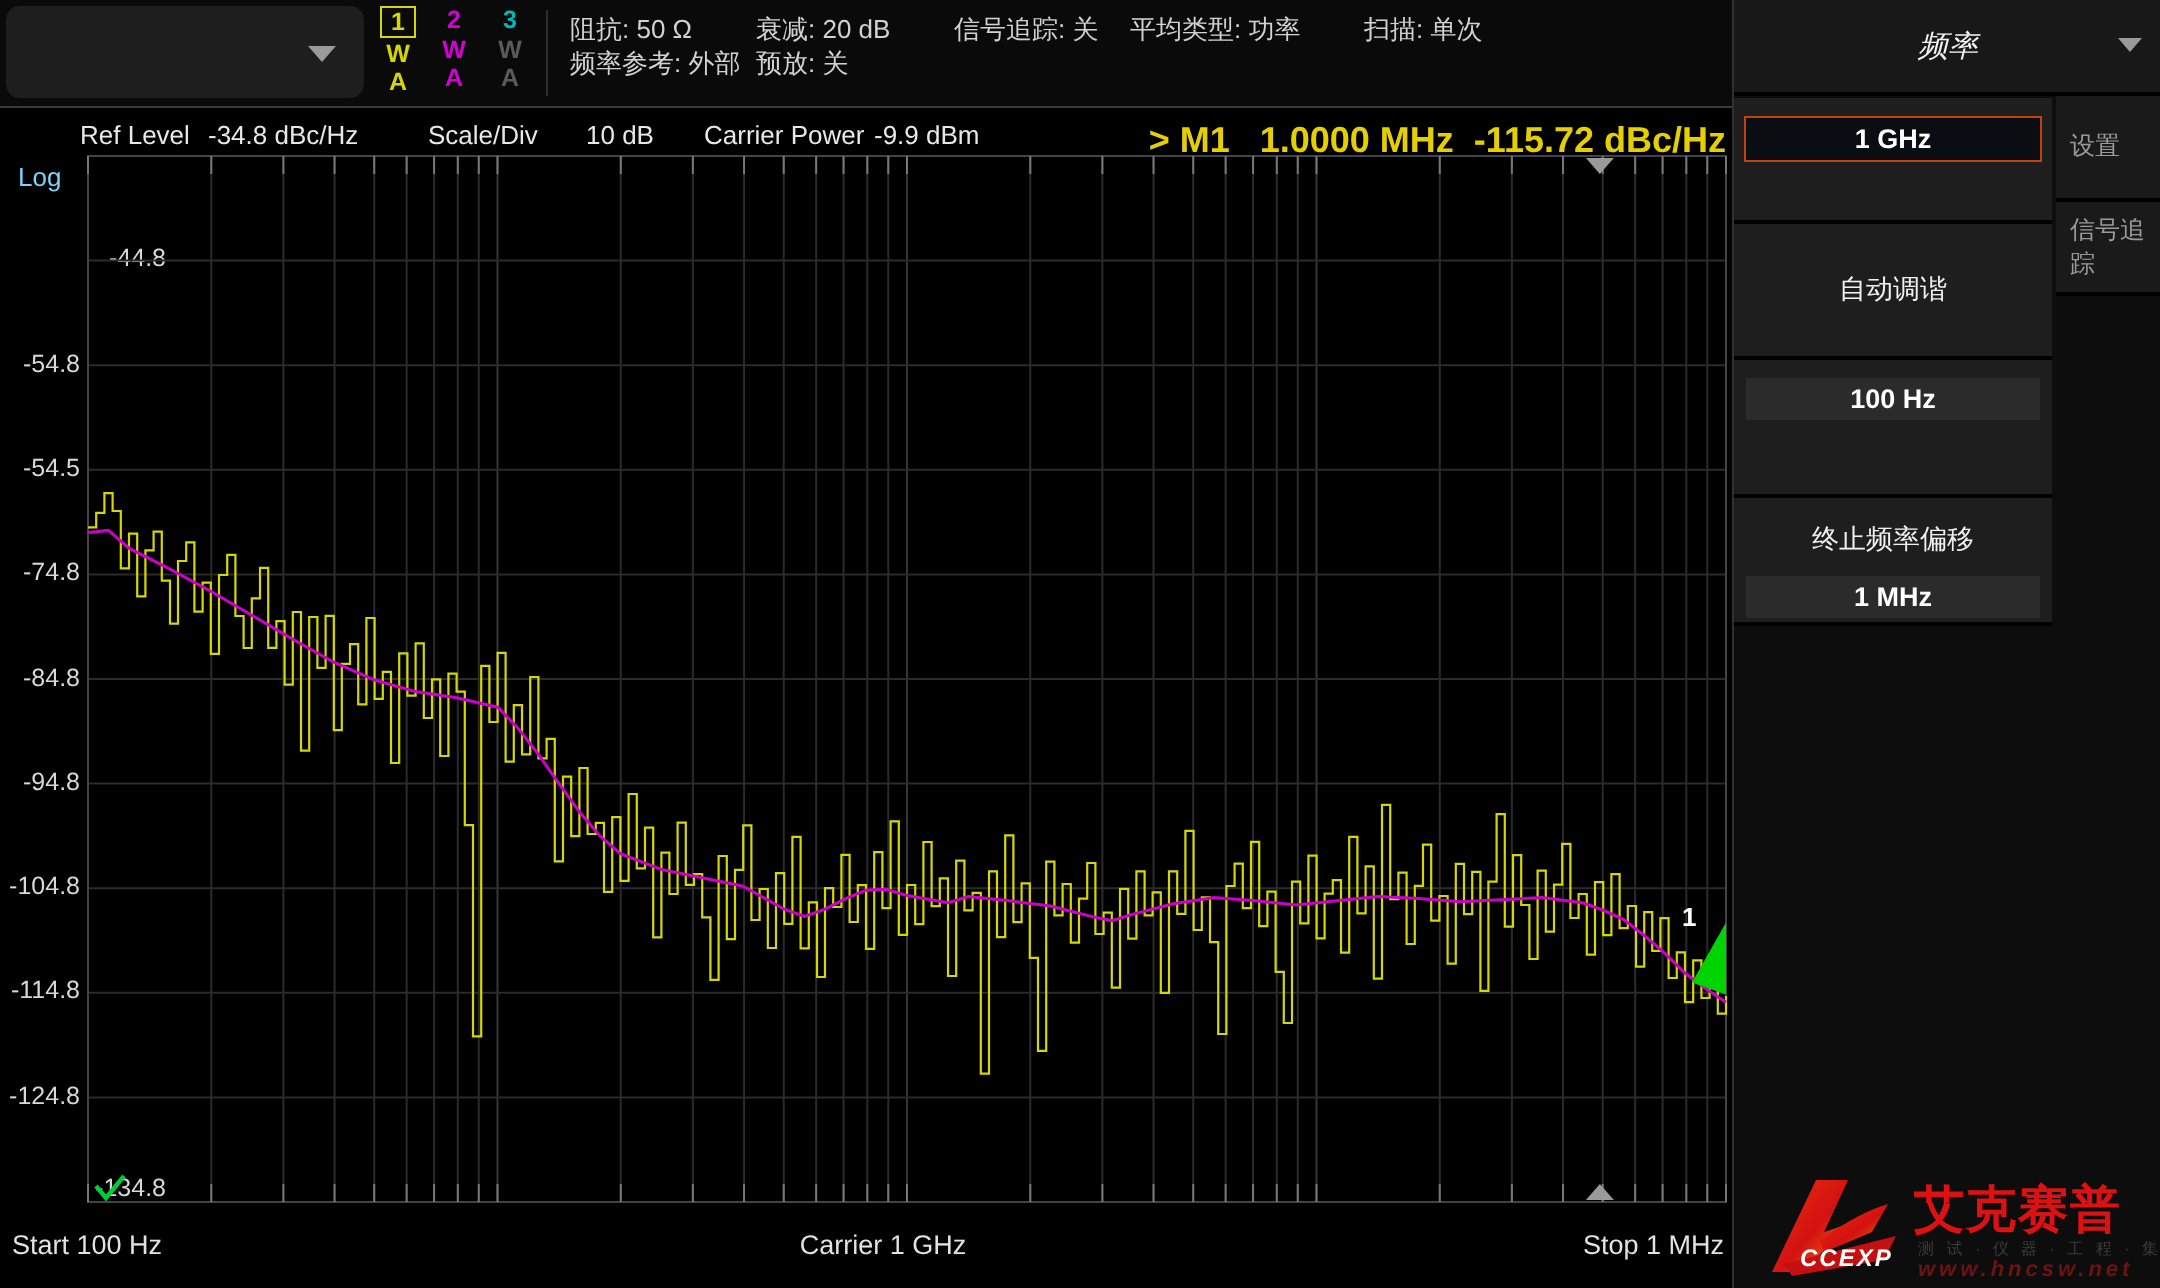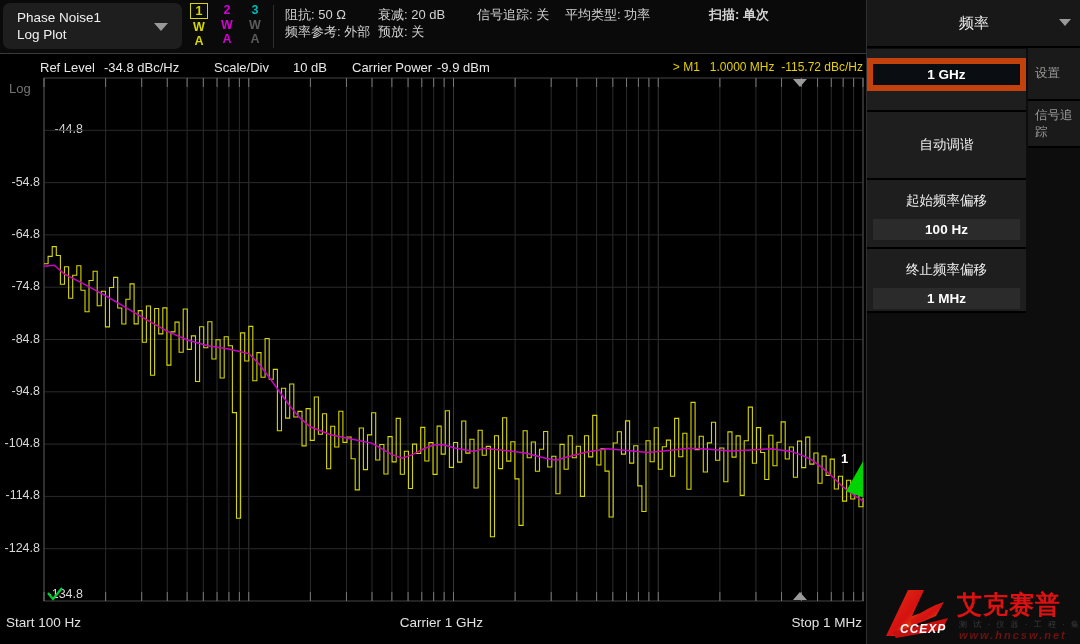--- a/index.html
+++ b/index.html
@@ -16,87 +16,83 @@
          border-top:8px solid #9a9a9a;}
   #meas-selector .caret{position:absolute;right:14px;top:20px;}
   .trace-col{top:3px;width:26px;text-align:center;font-size:12.5px;font-weight:bold;line-height:14px;}
   .trace-col .num{display:inline-block;min-width:12px;padding:0 2px;margin-bottom:1px;}
   .trace-col.boxed .num{border:1px solid currentColor;}
   #topbar-divider{left:273px;top:5px;width:1px;height:43px;background:#2e2e2e;}
   .status-group{top:6px;font-size:13px;line-height:17px;color:#d2d2d2;white-space:pre;}
 
   
   .annot{top:60px;font-size:13px;color:#e8e8e8;white-space:pre;}
-  #marker-readout{top:60px;right:217px;font-size:12px;font-weight:normal;color:#e6cf00;white-space:pre;}
+  #marker-readout{top:60px;right:217px;font-size:18px;font-weight:bold;color:#e6cf00;white-space:pre;}
 
   
   .ytick{width:40px;text-align:right;font-size:12.5px;color:#d8d8d8;}
-  #log-label{left:9px;top:81px;font-size:13px;color:#737373;}
+  #log-label{left:9px;top:81px;font-size:13px;color:#7dd3fc;}
   .xlabel{top:615px;font-size:13.5px;color:#e2e2e2;}
 
   
   #panel{left:866px;top:0;width:214px;height:644px;background:#0d0d0d;border-left:1px solid #303030;}
   #panel-header{left:0;top:0;width:214px;height:46px;background:#181818;border-bottom:2px solid #000;
                 display:flex;align-items:center;justify-content:center;}
-  #panel-header .ttl{font-size:15px;color:#f2f2f2;}
+  #panel-header .ttl{font-size:15px;color:#f2f2f2;font-style:italic;}
   #panel-header .caret{position:absolute;right:10px;top:19px;border-left-width:6px;border-right-width:6px;border-top-width:7px;}
   .pbtn{left:0;width:159px;background:#1e1e1e;border-bottom:2px solid #000;text-align:center;}
   .pbtn .lab{display:block;font-size:13.5px;color:#f0f0f0;padding-top:12px;}
   .vbox{margin:9px auto 8px auto;width:147px;height:21px;line-height:21px;background:#2b2b2b;
         font-size:13.5px;font-weight:bold;color:#fff;}
-  .vbox.sel{background:#0a0d12;border:6px solid #c2410c;}
+  .vbox.sel{background:#0a0d12;border:1px solid #c2410c;}
   .ptab{left:161px;width:53px;background:#1a1a1a;border-bottom:2px solid #000;
         display:flex;align-items:center;font-size:12.5px;color:#9a9a9a;padding-left:7px;box-sizing:border-box;}
 
   
   #logo{left:872px;top:586px;width:208px;height:58px;}
   #logo-cn{position:absolute;left:85px;top:2px;font-size:25px;font-weight:bold;color:#dd1111;letter-spacing:1px;}
   #logo-tagline{position:absolute;left:87px;top:33px;font-size:8px;color:#3c3c3c;letter-spacing:2px;white-space:nowrap;}
   #logo-url{position:absolute;left:87px;top:43px;font-size:11px;font-weight:bold;font-style:italic;color:#6e1212;letter-spacing:2px;}
   #logo-en{position:absolute;left:28px;top:36px;font-size:12px;font-weight:bold;font-style:italic;color:#fff;letter-spacing:1px;}
 </style>
 </head>
 <body>
 
 <div id="topbar" class="abs">
   <div id="meas-selector" class="abs">
-    <div class="txt">
-      <div>Phase Noise1</div>
-      <div>Log Plot</div>
-    </div>
     <div class="caret"></div>
   </div>
   <div id="trace-indicators">
       <div class="abs trace-col boxed" style="left: 186px; color: rgb(214, 214, 0);"><div class="num">1</div><div style="color: rgb(214, 214, 0);">W</div><div style="color: rgb(214, 214, 0);">A</div></div>
       <div class="abs trace-col" style="left: 214px; color: rgb(212, 0, 212);"><div class="num">2</div><div style="color: rgb(212, 0, 212);">W</div><div style="color: rgb(212, 0, 212);">A</div></div>
       <div class="abs trace-col" style="left: 242px; color: rgb(0, 184, 184);"><div class="num">3</div><div style="color: rgb(90, 90, 90);">W</div><div style="color: rgb(90, 90, 90);">A</div></div>
     </div>
   <div id="topbar-divider" class="abs"></div>
   <div id="status-groups">
       <div class="abs status-group" style="left: 285px;"><div>阻抗: 50 Ω</div><div>频率参考: 外部</div></div>
       <div class="abs status-group" style="left: 378px;"><div>衰减: 20 dB</div><div>预放: 关</div></div>
       <div class="abs status-group" style="left: 477px;"><div>信号追踪: 关</div></div>
       <div class="abs status-group" style="left: 565px;"><div>平均类型: 功率</div></div>
-      <div class="abs status-group" style="left: 709px; font-weight: bold;"><div>扫描: 单次</div></div>
+      <div class="abs status-group" style="left: 682px;"><div>扫描: 单次</div></div>
     </div>
 </div>
 
 <span class="abs annot" style="left:40px">Ref Level</span>
 <span class="abs annot" style="left:104px">-34.8 dBc/Hz</span>
 <span class="abs annot" style="left:214px">Scale/Div</span>
 <span class="abs annot" style="left:293px">10 dB</span>
 <span class="abs annot" style="left:352px">Carrier Power</span>
 <span class="abs annot" style="left:437px">-9.9 dBm</span>
 <span id="marker-readout" class="abs">&gt; M1   1.0000 MHz  -115.72 dBc/Hz</span>
 
 <div id="log-label" class="abs">Log</div>
 <div id="yticks">
     <div class="abs ytick" style="left: 0px; top: 122.3px; padding-left: 43px;">-44.8</div>
     <div class="abs ytick" style="left: 0px; top: 174.6px;">-54.8</div>
-    <div class="abs ytick" style="left: 0px; top: 226.9px;">-64.8</div>
+    <div class="abs ytick" style="left: 0px; top: 226.9px;">-54.5</div>
     <div class="abs ytick" style="left: 0px; top: 279.2px;">-74.8</div>
     <div class="abs ytick" style="left: 0px; top: 331.5px;">-84.8</div>
     <div class="abs ytick" style="left: 0px; top: 383.8px;">-94.8</div>
     <div class="abs ytick" style="left: 0px; top: 436.1px;">-104.8</div>
     <div class="abs ytick" style="left: 0px; top: 488.4px;">-114.8</div>
     <div class="abs ytick" style="left: 0px; top: 540.7px;">-124.8</div>
     <div class="abs ytick" style="left: 0px; top: 587px; padding-left: 43px;">-134.8</div>
   </div>
 <svg id="plot" class="abs" style="left:0;top:0" width="1080" height="644">
     <line x1="44" y1="78" x2="44" y2="601" stroke="#363636" stroke-width="1"></line>
@@ -239,21 +235,20 @@
     <span class="caret"></span>
   </div>
   <div id="panel-buttons">
       <div class="abs pbtn" style="top: 49px; height: 61px;">
         <div class="vbox sel">1 GHz</div>
       </div>
       <div class="abs pbtn" style="top: 112px; height: 66px;">
         <div class="lab" style="padding-top: 24px;">自动调谐</div>
       </div>
       <div class="abs pbtn" style="top: 180px; height: 67px;">
-        <div class="lab">起始频率偏移</div>
         <div class="vbox">100 Hz</div>
       </div>
       <div class="abs pbtn" style="top: 249px; height: 62px;">
         <div class="lab">终止频率偏移</div>
         <div class="vbox">1 MHz</div>
       </div>
     </div>
   <div id="panel-tabs">
       <div class="abs ptab" style="top: 48px; height: 53px;">设置</div>
       <div class="abs ptab" style="top: 101px; height: 47px;">信号追踪</div>

